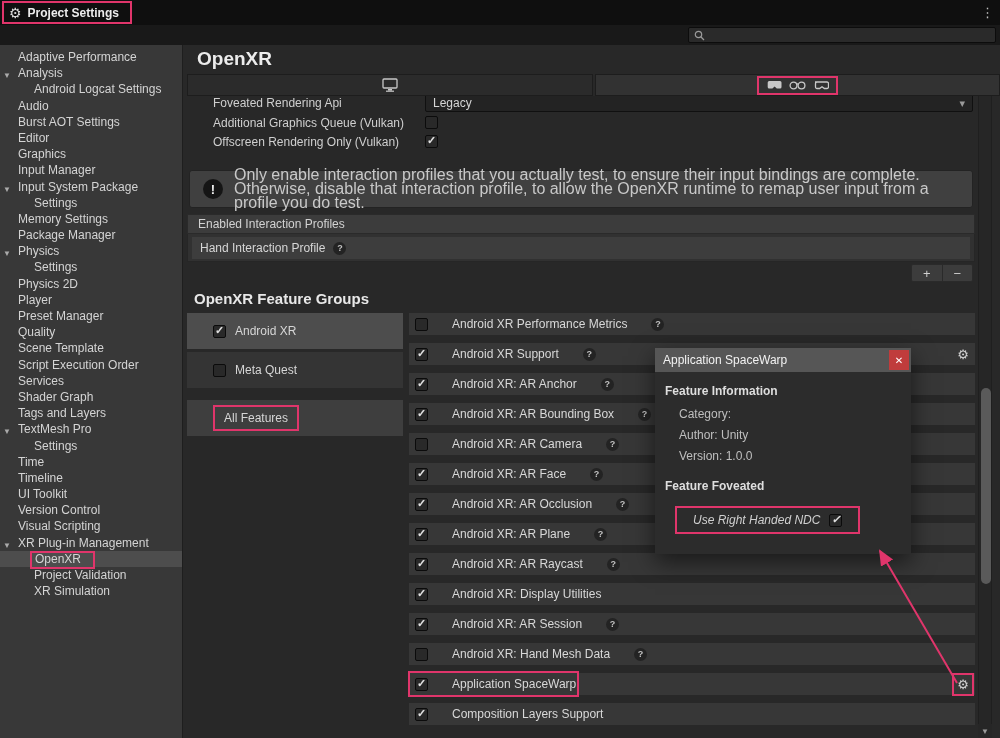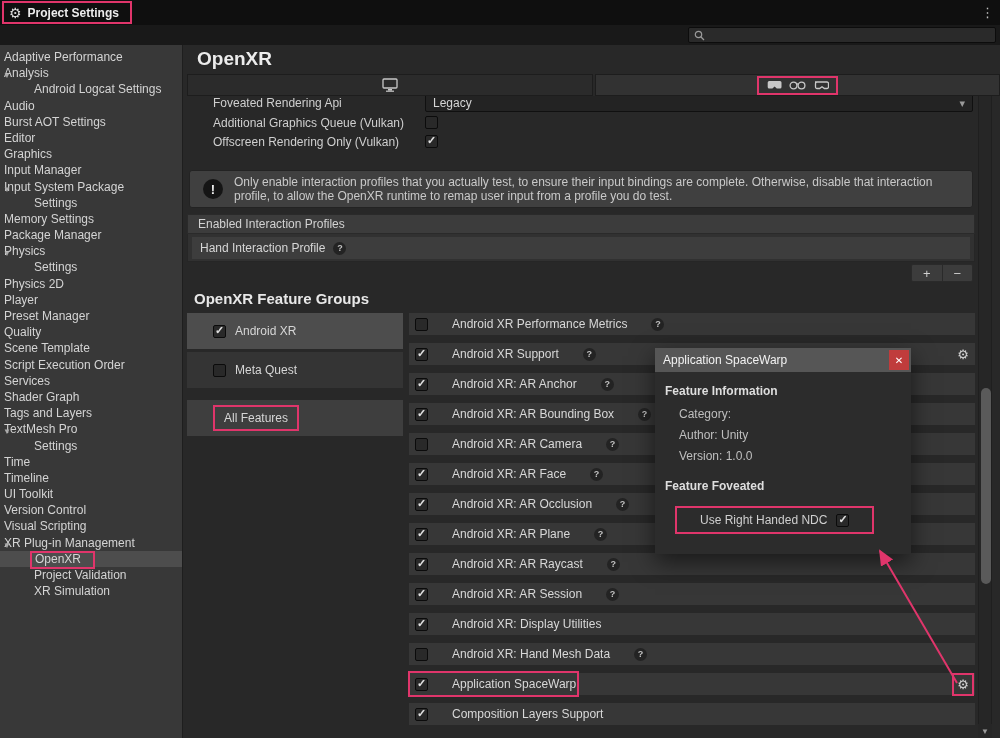--- a/index.html
+++ b/index.html
@@ -22,21 +22,21 @@
 
   
   .toolbar { position:absolute; top:25px; left:0; right:0; height:20px; background:#191919; z-index:5; }
   .search-box { position:absolute; right:4px; top:2px; width:308px; height:16px; background:#2a2a2a;
                 border:1px solid #0c0c0c; border-radius:2px; display:flex; align-items:center; padding:0 5px; gap:4px; }
   .search-box svg { flex:none; }
   .search-input { flex:1; background:transparent; border:0; outline:none; color:#ddd; font-size:11px; font-family:inherit; }
 
   
   .sidebar { position:absolute; top:45px; left:0; width:182px; bottom:0; background:#383838; padding-top:4px; overflow:hidden; }
-  .side-item { position:relative; height:16.2px; line-height:16px; padding-left:4px; font-size:12px;
+  .side-item { position:relative; height:16.2px; line-height:16px; padding-left:18px; font-size:12px;
                color:#d4d4d4; white-space:nowrap; cursor:default; }
   .side-item.indent-2 { padding-left:34px; }
   .side-item .tri { display:none; }
   .side-item.foldout .tri { display:inline; position:absolute; left:3px; top:1px; }
   .tri::before { content:"▼"; font-size:8px; color:#aaaaaa; }
   .side-item.selected { background:#4d4d4d; }
   .side-item.annotated .label { display:inline-block; border:2px solid var(--ann); padding:0 12px 1px 3px;
                                 margin-left:-4px; line-height:13px; position:relative; top:0; }
 
   
@@ -61,21 +61,21 @@
   .cb { width:13px; height:13px; background:#292929; border:1px solid #0b0b0b; border-radius:2px; position:relative; flex:none; }
   .cb.checked::before, .checked > .cb::before, .checked .cb::before {
       content:"✓"; position:absolute; left:1px; top:-2px; font-size:11px; font-weight:bold; color:#e0e0e0; }
 
   
   .help-box { position:absolute; top:74px; left:2px; right:2px; height:38px; background:#404040; border:1px solid #232323;
               border-radius:3px; display:flex; align-items:center; gap:11px; padding:0 26px 0 13px; }
   .info-icon { width:20px; height:20px; border-radius:50%; background:#151515; color:#efefef; flex:none;
                display:flex; align-items:center; justify-content:center; font-weight:bold; font-size:13px; }
   .info-icon::before { content:"!"; }
-  .help-text { font-size:12px; color:#c9c9c9; line-height:14px; }
+  .help-text { font-size:16px; color:#c9c9c9; line-height:14px; }
 
   
   .profiles-header { position:absolute; top:118px; left:0; right:0; height:20px; background:#3c3c3c; border:1px solid #2a2a2a;
                      display:flex; align-items:center; padding-left:10px; color:#d2d2d2; }
   .profiles-body { position:absolute; top:138px; left:0; right:0; height:28px; background:#313131; border:1px solid #262626;
                    border-top:0; padding:3px 4px; }
   .profile-row { height:22px; background:#3d3d3d; display:flex; align-items:center; gap:8px; padding-left:8px; color:#d6d6d6; }
   .list-footer { position:absolute; top:168px; right:2px; width:62px; height:18px; background:#3c3c3c;
                  border:1px solid #2a2a2a; border-radius:2px; display:flex; }
   .pm-btn { flex:1; display:flex; align-items:center; justify-content:center; color:#cfcfcf; font-size:13px; }
@@ -110,22 +110,22 @@
   .popup { position:absolute; left:655px; top:348px; width:256px; z-index:50; box-shadow:0 8px 22px rgba(0,0,0,.55); }
   .popup-header { height:24px; background:#565656; display:flex; align-items:center; padding-left:8px;
                   color:#f2f2f2; position:relative; }
   .popup-close { position:absolute; right:2px; top:2px; width:20px; height:20px; background:#c03c3c; color:#fff;
                  display:flex; align-items:center; justify-content:center; font-size:10px; cursor:pointer; }
   .popup-close::before { content:"✕"; }
   .popup-body { background:#2c2c2c; padding:12px 10px 20px; }
   .popup-section { font-weight:bold; color:#dedede; margin-bottom:10px; }
   .popup-section.second { margin-top:16px; }
   .popup-line { color:#bfbfbf; margin:0 0 8px 14px; line-height:13px; }
-  .ndc-row { display:inline-flex; align-items:center; gap:9px; border:2px solid var(--ann); padding:5px 23px;
-             margin:3px 0 0 10px; color:#cfcfcf; }
+  .ndc-row { display:inline-flex; align-items:center; gap:9px; border:2px solid var(--ann); padding:5px 16px;
+             margin:3px 0 0 10px; color:#cfcfcf;font-style:italic; }
 
   
   .arrow-layer { position:absolute; left:855px; top:535px; width:130px; height:160px; z-index:60; pointer-events:none; }
 
   
   .scroll-track { position:absolute; top:96px; bottom:14px; right:8px; width:14px; background:#262626;
                   border-left:1px solid #1f1f1f; border-right:1px solid #1f1f1f; }
   .scroll-thumb { position:absolute; top:292px; left:2px; width:10px; height:196px; background:#5a5a5a; border-radius:5px; }
   .scroll-down { position:absolute; right:8px; bottom:0; width:14px; height:14px; background:#262626; color:#9a9a9a;
                  font-size:8px; display:flex; align-items:center; justify-content:center; }
@@ -472,30 +472,30 @@
 
         </div>
 
         <div class="feat-row checked help">
           <span class="cb"></span>
           <span class="flabel">Android XR: AR Raycast</span>
           <span class="help-badge"></span>
 
         </div>
 
+        <div class="feat-row checked">
+          <span class="cb"></span>
+          <span class="flabel">Android XR: Display Utilities</span>
+
+        </div>
+
         <div class="feat-row checked help">
           <span class="cb"></span>
           <span class="flabel">Android XR: AR Session</span>
           <span class="help-badge"></span>
-
-        </div>
-
-        <div class="feat-row checked">
-          <span class="cb"></span>
-          <span class="flabel">Android XR: Display Utilities</span>
 
         </div>
 
         <div class="feat-row help">
           <span class="cb"></span>
           <span class="flabel">Android XR: Hand Mesh Data</span>
           <span class="help-badge"></span>
 
         </div>
 

